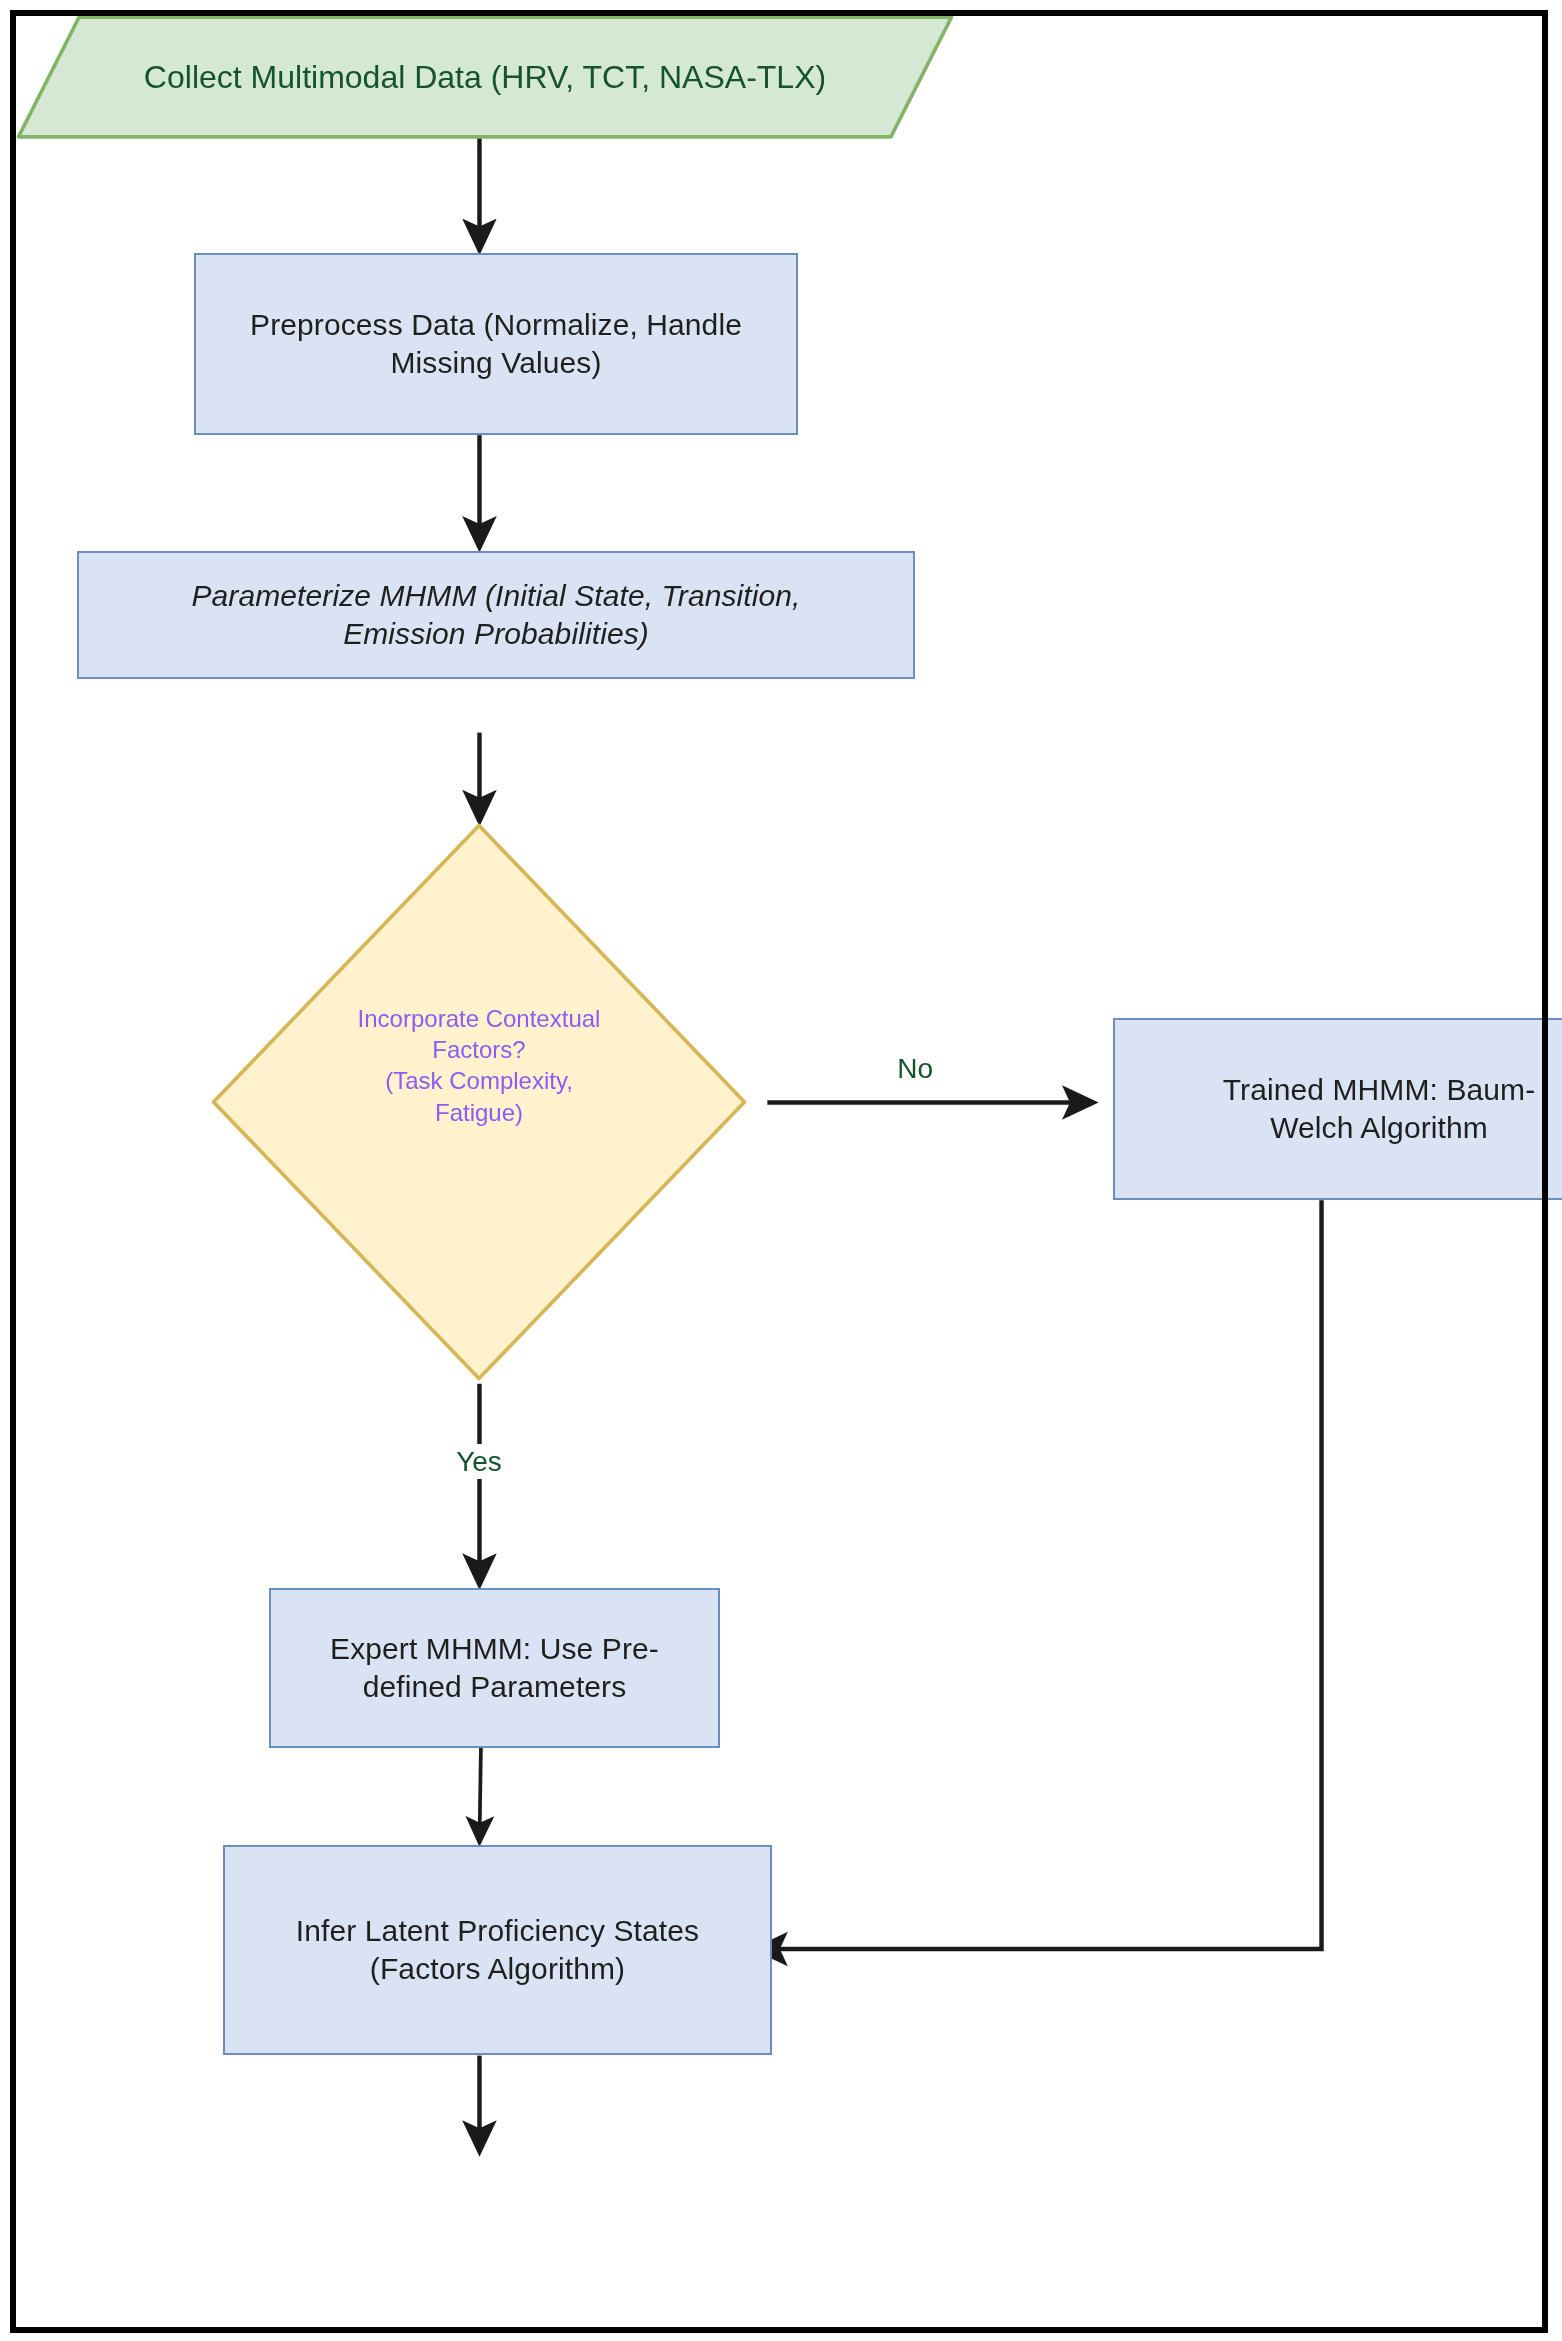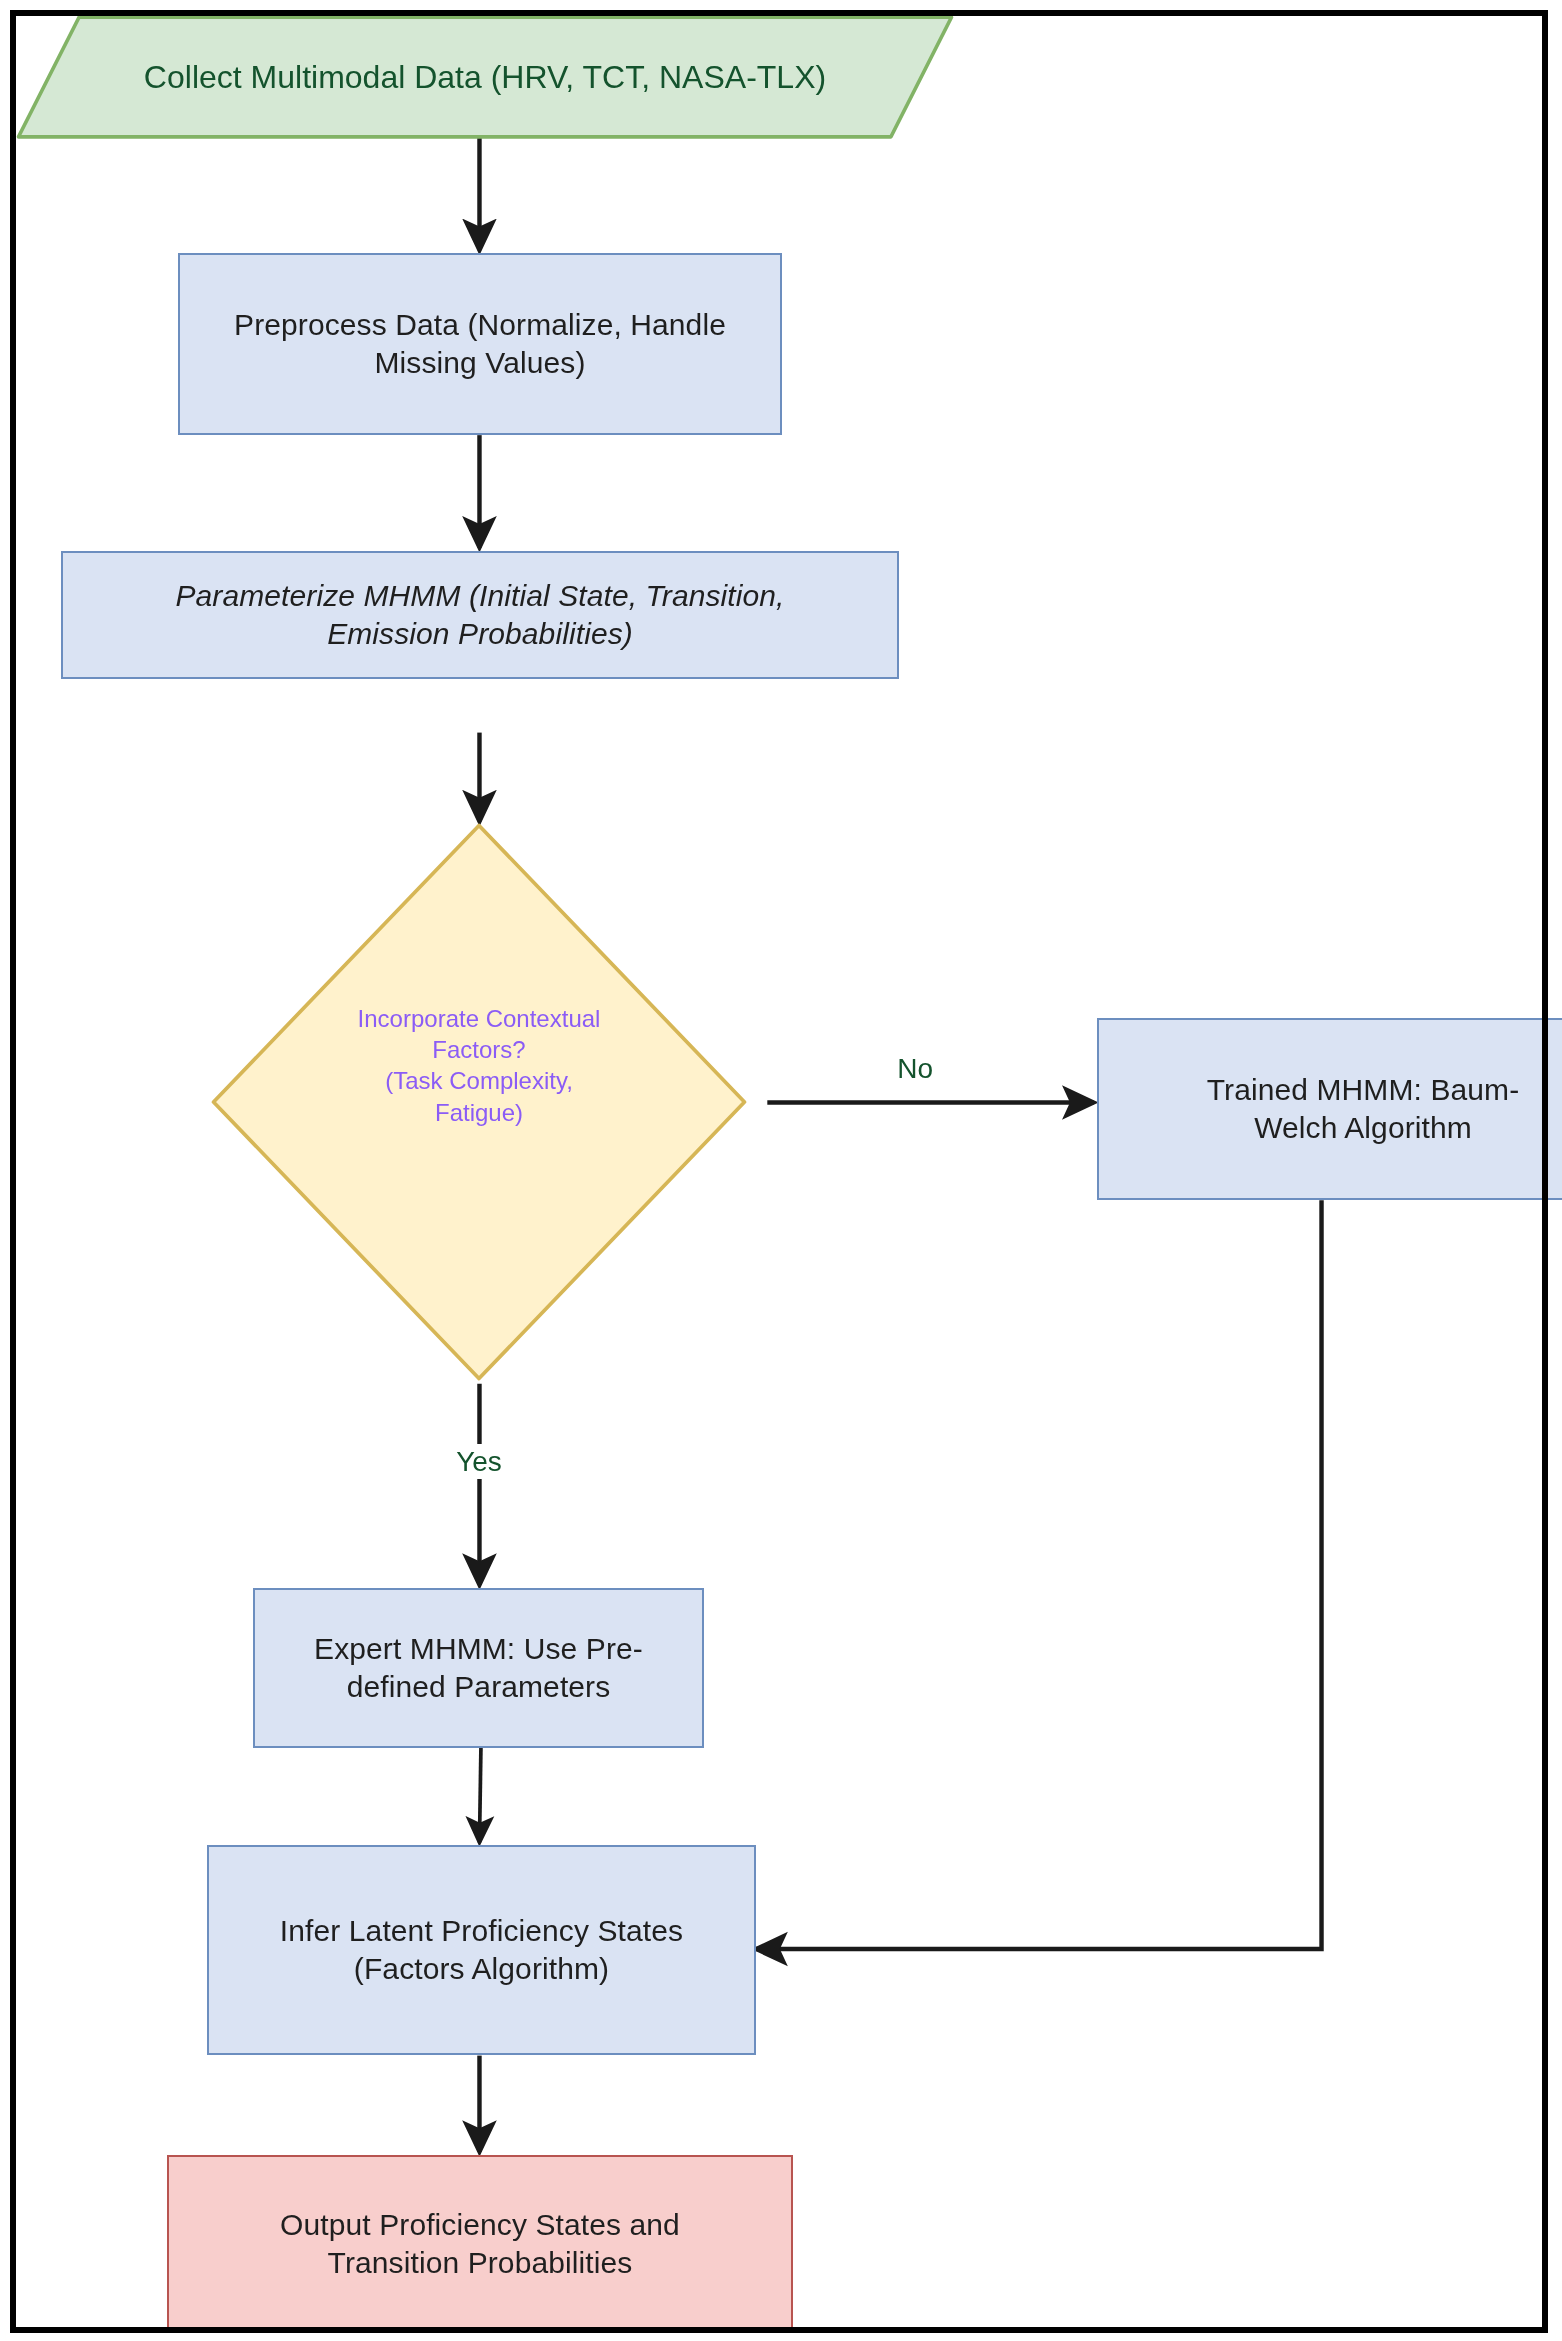--- a/index.html
+++ b/index.html
@@ -36,20 +36,21 @@
   .node {
     position: absolute;
     box-sizing: border-box;
     display: flex;
     align-items: center;
     justify-content: center;
     text-align: center;
     color: #1f1f1f;
     line-height: 1.28;
     letter-spacing: 0.1px;
+    margin-left: 16px;
   }
 
   .node .label {
     display: block;
     padding: 0 7.4px;
     white-space: pre-line;
   }
 
   
   .process {
@@ -201,20 +202,16 @@
   <div class="node process" style="left:253px; top:1588px; width:451px; height:160px;">
     <span class="label">Expert MHMM: Use Pre-
 defined Parameters</span>
   </div>
 
   <div class="node process" style="left:207px; top:1845px; width:549px; height:210px;">
     <span class="label">Infer Latent Proficiency States
 (Factors Algorithm)</span>
   </div>
 
-  <div class="node terminator" style="left:167px; top:2155px; width:626px; height:178px;">
-    <span class="label">Output Proficiency States and
-Transition Probabilities</span>
-  </div>
 
   <div id="frame"></div>
 </div>
 
 
 </body></html>

